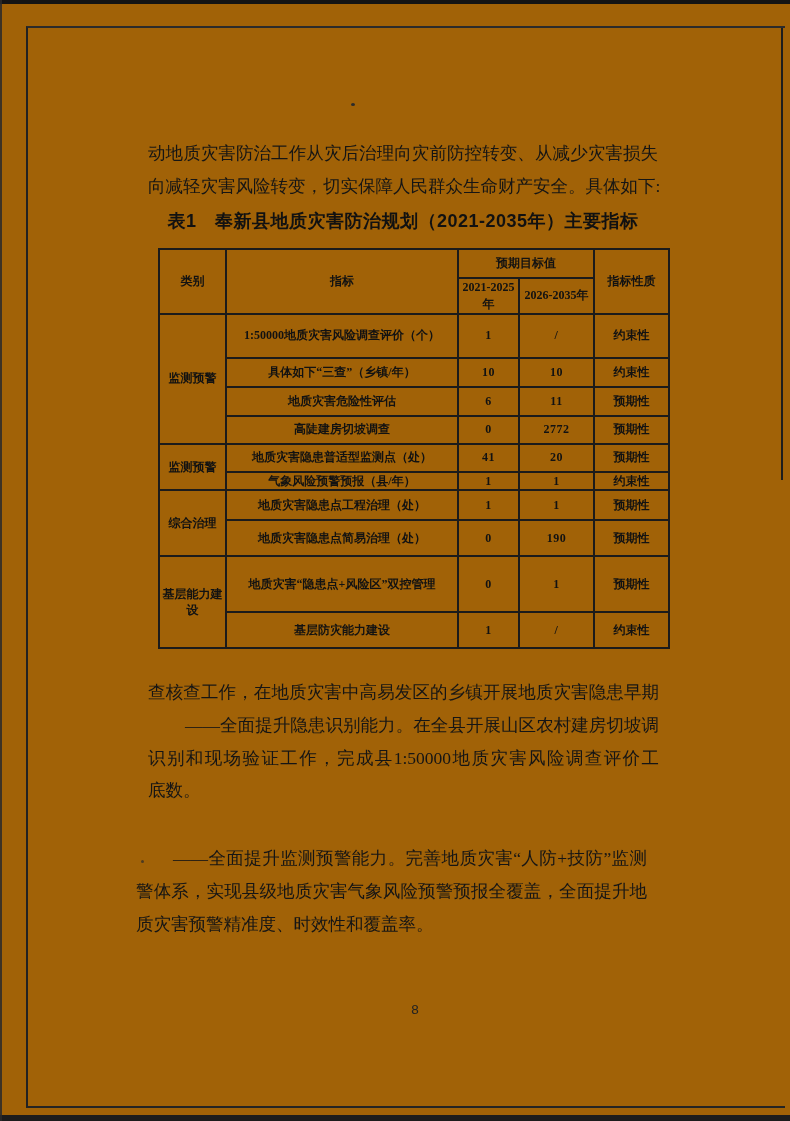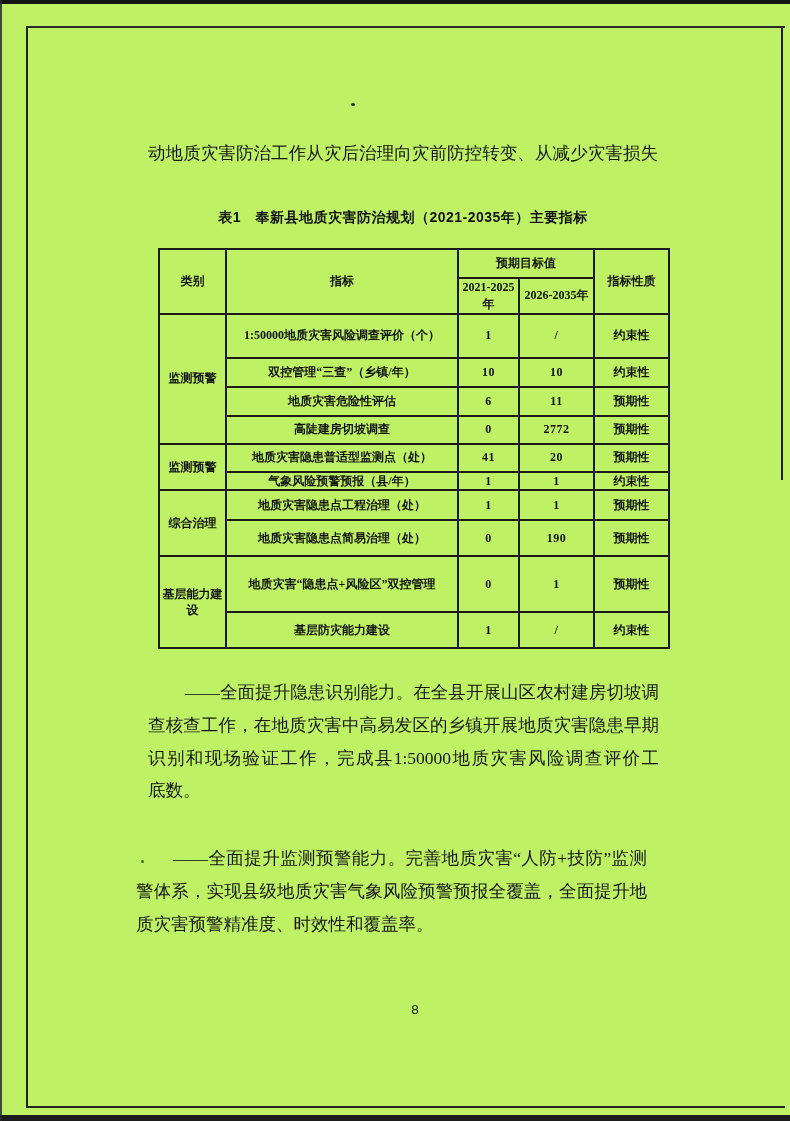--- a/index.html
+++ b/index.html
@@ -1,19 +1,19 @@
 <!DOCTYPE html>
 <html><head>
 <meta charset="utf-8">
 <style>
   html,body{margin:0;padding:0;background:#e8e8e8;}
   .page{
     position:relative;
     width:790px;height:1121px;
-    background:#bef264;
+    background:#a16207;
     overflow:hidden;
     font-family:"Liberation Serif","DejaVu Serif",serif;
     color:#151515;
     text-decoration:underline;
   }
   
   .scan-top{position:absolute;top:0;left:0;width:790px;height:4px;background:#141414;}
   .scan-bottom{position:absolute;top:1115px;left:0;width:790px;height:6px;background:#1c1c1c;}
   .scan-left{position:absolute;top:0;left:0;width:2px;height:1121px;background:#2a2a2a;opacity:.85;}
   
@@ -34,21 +34,21 @@
   .just{white-space:normal;text-align:justify;text-align-last:justify;text-justify:inter-character;overflow:hidden;}
   .intro{position:absolute;left:148px;top:137px;width:510px;}
   .para1{position:absolute;left:148px;top:676px;width:511px;}
   .para2{position:absolute;left:136px;top:842px;width:511px;}
   .indent{padding-left:37px;}
 
   .table-title{
     position:absolute;left:128px;top:209px;width:550px;
     text-align:center;
     font-family:"Liberation Sans","DejaVu Sans",sans-serif;
-    font-weight:bold;font-size:14px;color:#111;
+    font-weight:bold;font-size:18px;color:#111;
     letter-spacing:.5px;
   }
 
   
   table.itable{
     position:absolute;left:158px;top:248px;
     width:510px;
     border-collapse:collapse;table-layout:fixed;
   }
   table.itable td{
@@ -78,20 +78,21 @@
   <div class="scan-top"></div>
   <div class="scan-bottom"></div>
   <div class="scan-left"></div>
   <div class="frame"></div>
   <div class="frame-right"></div>
   <div class="speck s1"></div>
   <div class="speck s2"></div>
 
   <div class="intro">
     <div class="textline just">动地质灾害防治工作从灾后治理向灾前防控转变、从减少灾害损失</div>
+    <div class="textline">向减轻灾害风险转变，切实保障人民群众生命财产安全。具体如下:</div>
   </div>
 
   <div class="table-title">表1　奉新县地质灾害防治规划（2021-2035年）主要指标</div>
 
   <table class="itable">
     <colgroup>
       <col style="width:67px">
         <col style="width:232px">
         <col style="width:61px">
         <col style="width:75px">
@@ -110,21 +111,21 @@
       </tr>
 
       <tr class="r1">
         <td rowspan="4">监测预警</td>
         <td>1:50000地质灾害风险调查评价（个）</td>
         <td class="num">1</td>
         <td class="num">/</td>
         <td>约束性</td>
       </tr>
       <tr class="r2">
-        <td>双控管理“三查”（乡镇/年）</td>
+        <td>具体如下“三查”（乡镇/年）</td>
         <td class="num">10</td>
         <td class="num">10</td>
         <td>约束性</td>
       </tr>
       <tr class="r3">
         <td>地质灾害危险性评估</td>
         <td class="num">6</td>
         <td class="num">11</td>
         <td>预期性</td>
       </tr>
@@ -173,22 +174,22 @@
       <tr class="r10">
         <td>基层防灾能力建设</td>
         <td class="num">1</td>
         <td class="num">/</td>
         <td>约束性</td>
       </tr>
     </tbody>
   </table>
 
   <div class="para1">
+    <div class="textline just">查核查工作，在地质灾害中高易发区的乡镇开展地质灾害隐患早期</div>
     <div class="textline just indent">——全面提升隐患识别能力。在全县开展山区农村建房切坡调</div>
-    <div class="textline just">查核查工作，在地质灾害中高易发区的乡镇开展地质灾害隐患早期</div>
     <div class="textline just">识别和现场验证工作，完成县1:50000地质灾害风险调查评价工作，</div>
     <div class="textline">底数。</div>
   </div>
 
   <div class="para2">
     <div class="textline just indent">——全面提升监测预警能力。完善地质灾害“人防+技防”监测</div>
     <div class="textline just">警体系，实现县级地质灾害气象风险预警预报全覆盖，全面提升地</div>
     <div class="textline">质灾害预警精准度、时效性和覆盖率。</div>
   </div>
 

